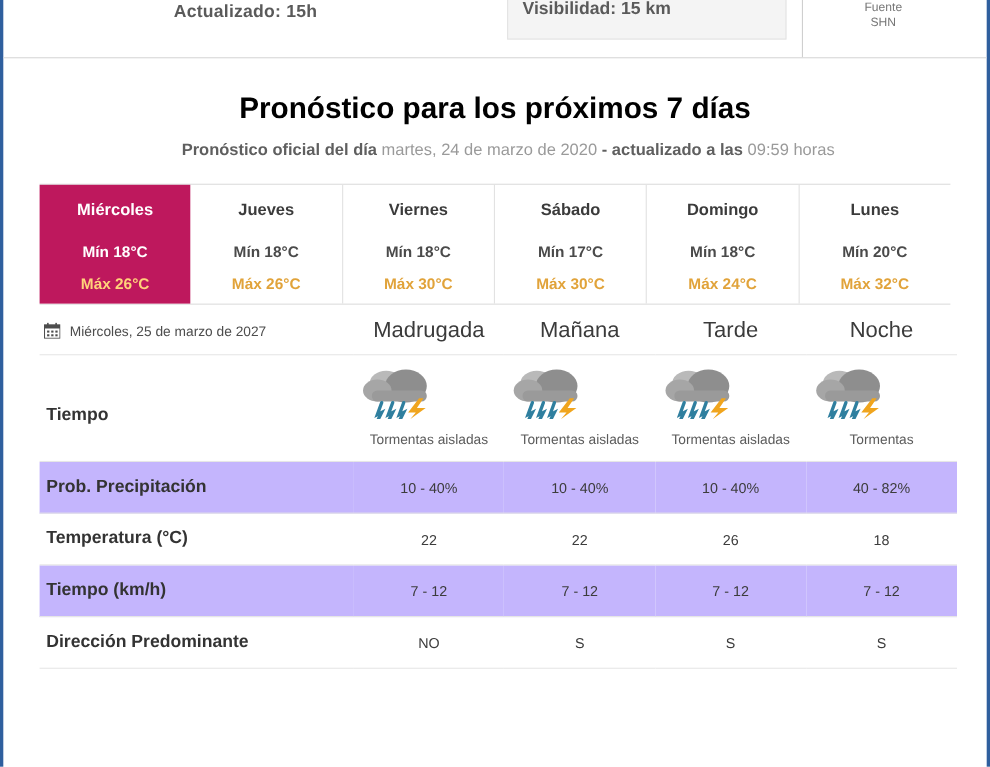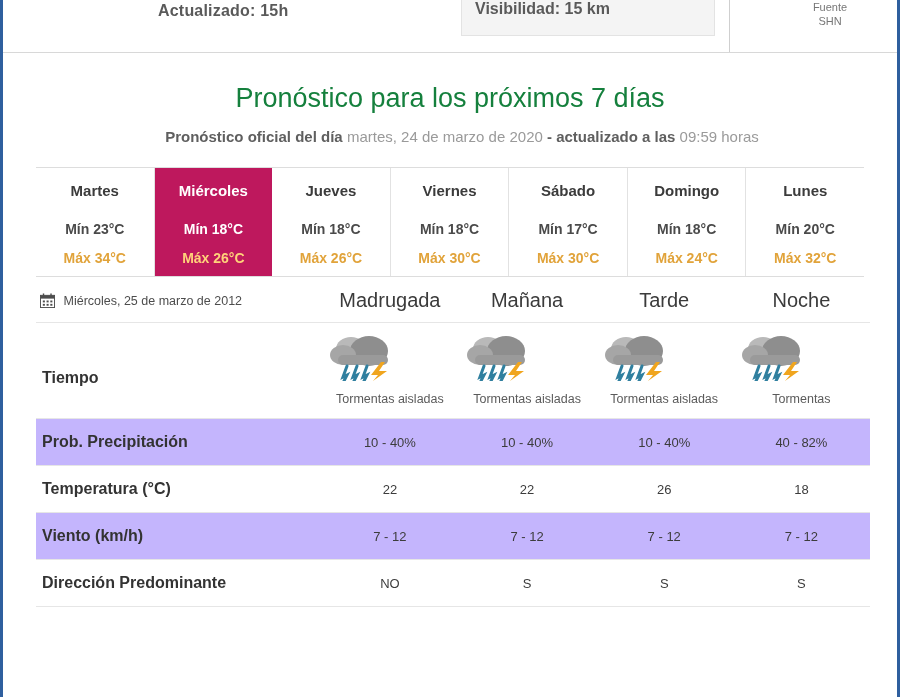--- a/index.html
+++ b/index.html
@@ -63,35 +63,35 @@
   .topstrip .divider {
     position: absolute;
     left: 726px;
     top: -30px;
     width: 1px;
     height: 82px;
     background: #cfcfcf;
   }
   .topstrip .source {
     position: absolute;
-    left: 772px;
+    left: 745px;
     top: 0px;
     width: 110px;
     text-align: center;
     font-size: 11px;
     color: #777777;
     line-height: 14px;
   }
 
   
   .main-title {
     text-align: center;
     font-size: 27px;
-    font-weight: normal;
-    color: #15803d;
+    font-weight: bold;
+    color: #000000;
     margin-top: 30px;
   }
   .sub-title {
     text-align: center;
     font-size: 15px;
     margin-top: 14px;
     color: #9a9a9a;
     margin-left: 24px;
   }
   .sub-title b { color: #5f5f5f; }
@@ -220,25 +220,20 @@
 
   <div class="main-title">Pronóstico para los próximos 7 días</div>
   <div class="sub-title">
     <b>Pronóstico oficial del día</b>
     <span>martes, 24 de marzo de 2020</span>
     <b>- actualizado a las</b>
     <span>09:59 horas</span>
   </div>
 
   <div class="days">
-    <div class="day">
-      <div class="dname">Martes</div>
-      <div class="dmin">Mín 23°C</div>
-      <div class="dmax">Máx 34°C</div>
-    </div>
     <div class="day active">
       <div class="dname">Miércoles</div>
       <div class="dmin">Mín 18°C</div>
       <div class="dmax">Máx 26°C</div>
     </div>
     <div class="day">
       <div class="dname">Jueves</div>
       <div class="dmin">Mín 18°C</div>
       <div class="dmax">Máx 26°C</div>
     </div>
@@ -282,21 +277,21 @@
             <rect x="3" y="0.5" width="1.5" height="3" fill="#4d4d4d"></rect>
             <rect x="11" y="0.5" width="1.5" height="3" fill="#4d4d4d"></rect>
             <rect x="3" y="8" width="2.2" height="2" fill="#4d4d4d"></rect>
             <rect x="7" y="8" width="2.2" height="2" fill="#4d4d4d"></rect>
             <rect x="11" y="8" width="2.2" height="2" fill="#4d4d4d"></rect>
             <rect x="3" y="11.6" width="2.2" height="2" fill="#4d4d4d"></rect>
             <rect x="7" y="11.6" width="2.2" height="2" fill="#4d4d4d"></rect>
             <rect x="11" y="11.6" width="2.2" height="2" fill="#4d4d4d"></rect>
           </svg>
         </span>
-        <span>Miércoles, 25 de marzo de 2012</span>
+        <span>Miércoles, 25 de marzo de 2027</span>
       </td>
       <td class="slot-name">Madrugada</td>
       <td class="slot-name">Mañana</td>
       <td class="slot-name">Tarde</td>
       <td class="slot-name">Noche</td>
     </tr>
 
     <tr>
       <td class="rowlabel tiempo-label">Tiempo</td>
 
@@ -375,21 +370,21 @@
 
     <tr>
       <td class="rowlabel">Temperatura (°C)</td>
       <td class="cell">22</td>
       <td class="cell">22</td>
       <td class="cell">26</td>
       <td class="cell">18</td>
     </tr>
 
     <tr class="shaded">
-      <td class="rowlabel">Viento (km/h)</td>
+      <td class="rowlabel">Tiempo (km/h)</td>
       <td class="cell">7 - 12</td>
       <td class="cell">7 - 12</td>
       <td class="cell">7 - 12</td>
       <td class="cell">7 - 12</td>
     </tr>
 
     <tr>
       <td class="rowlabel">Dirección Predominante</td>
       <td class="cell">NO</td>
       <td class="cell">S</td>

